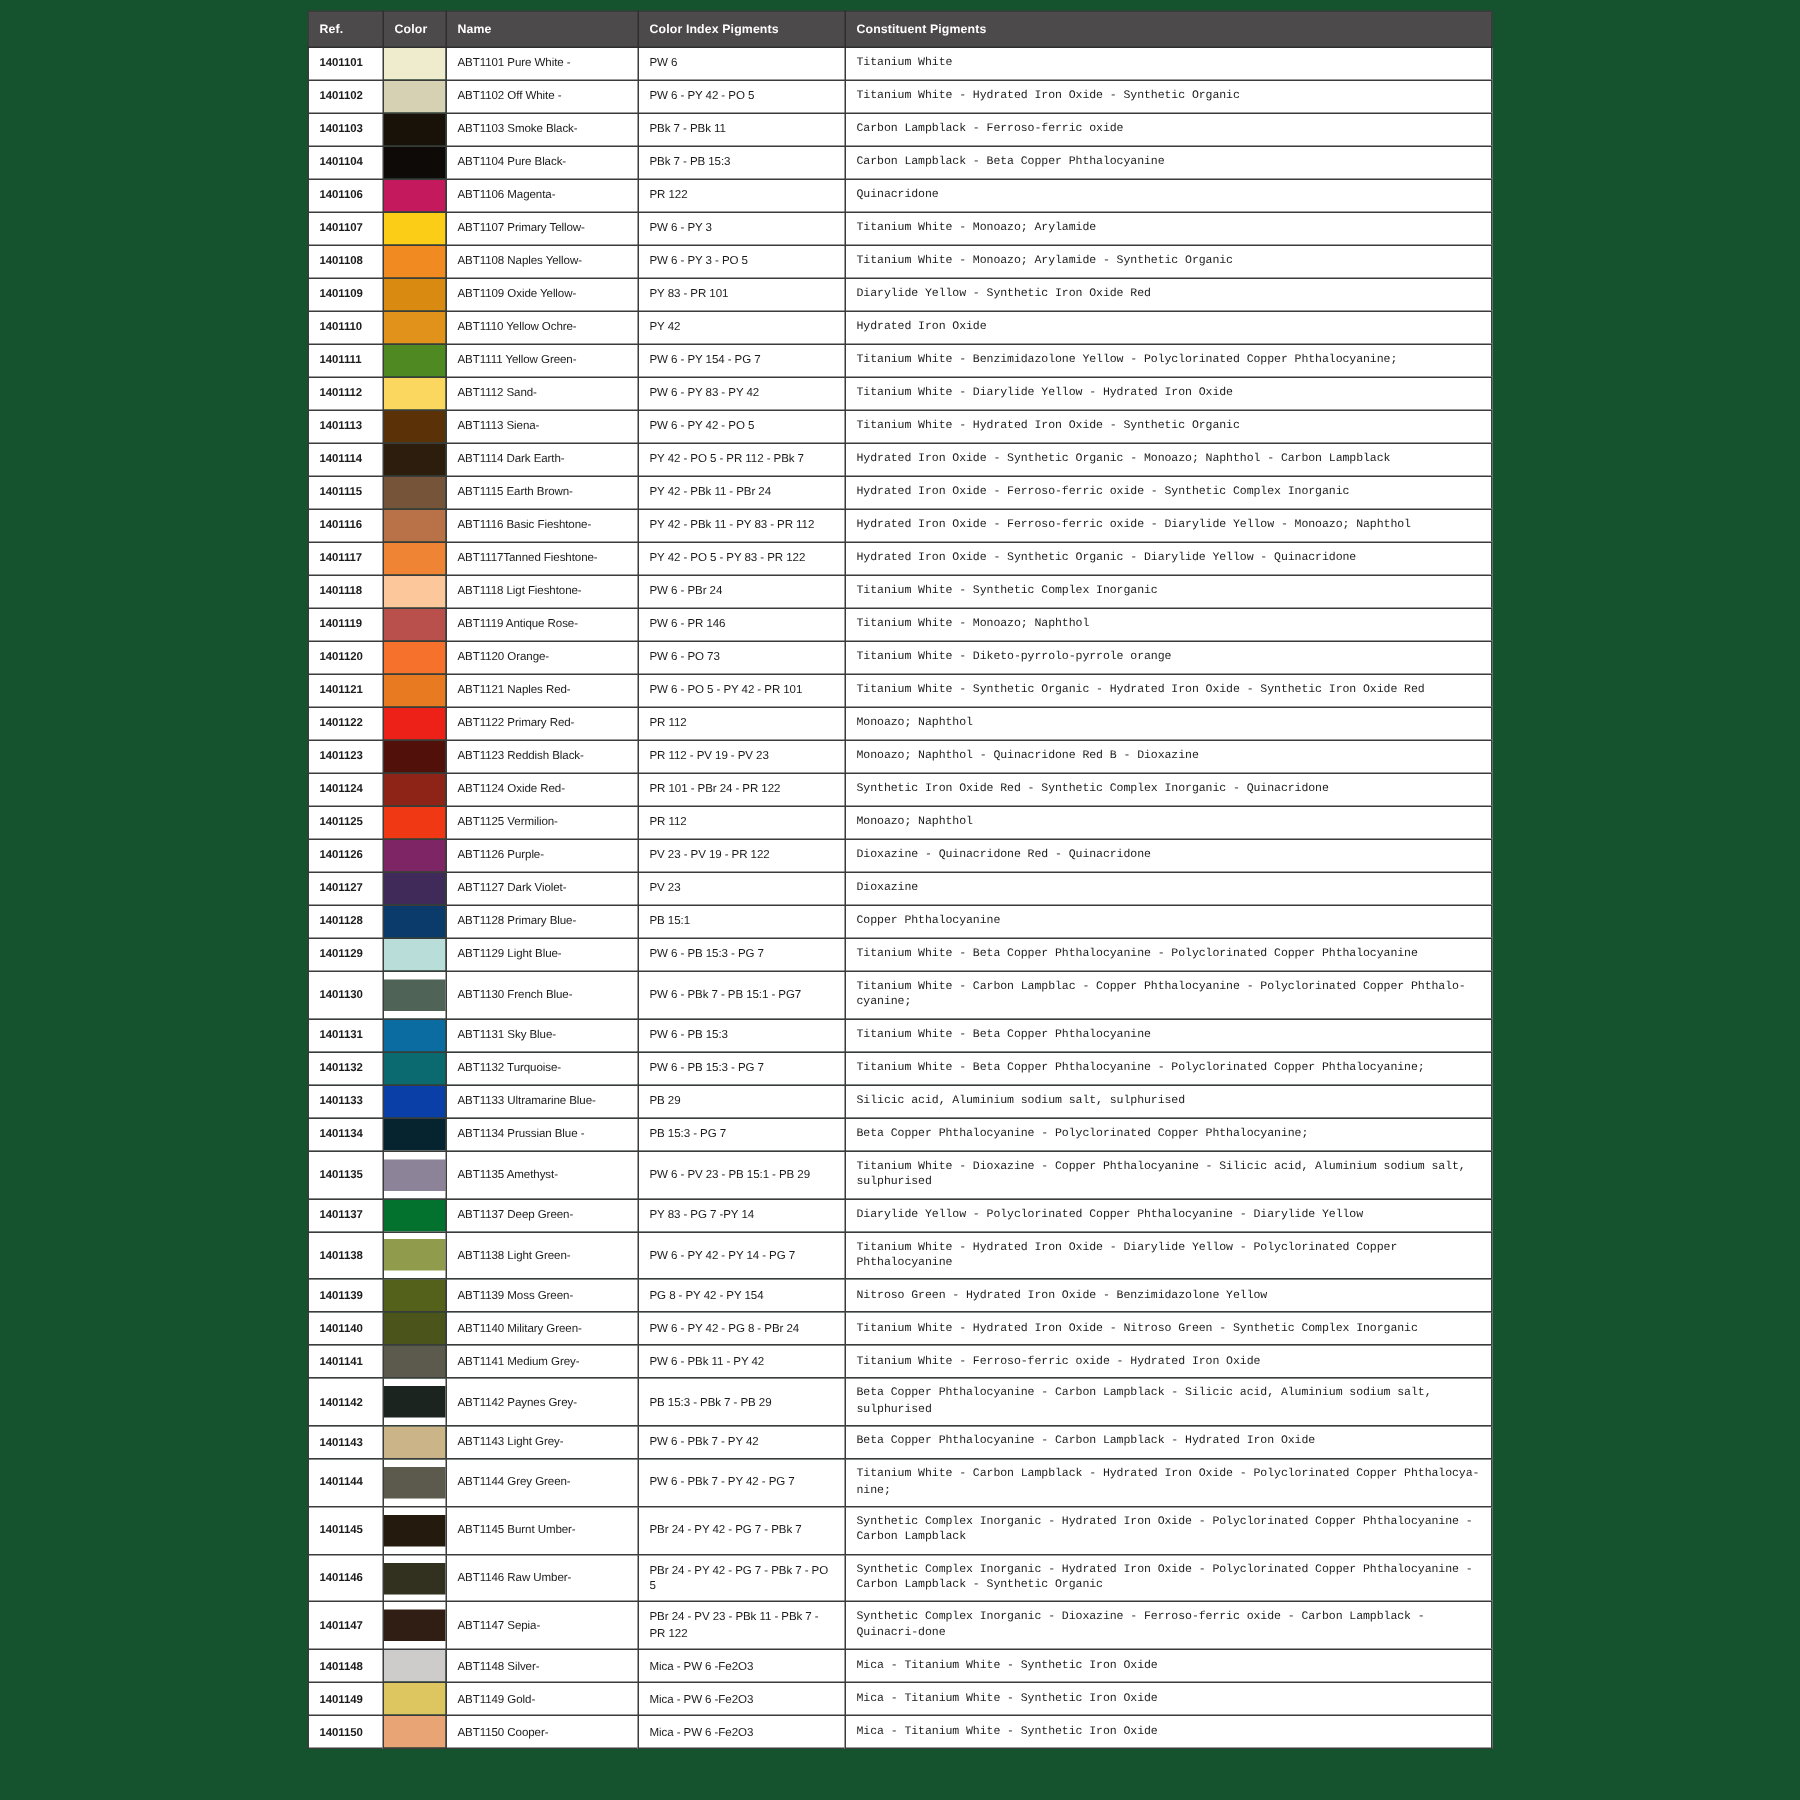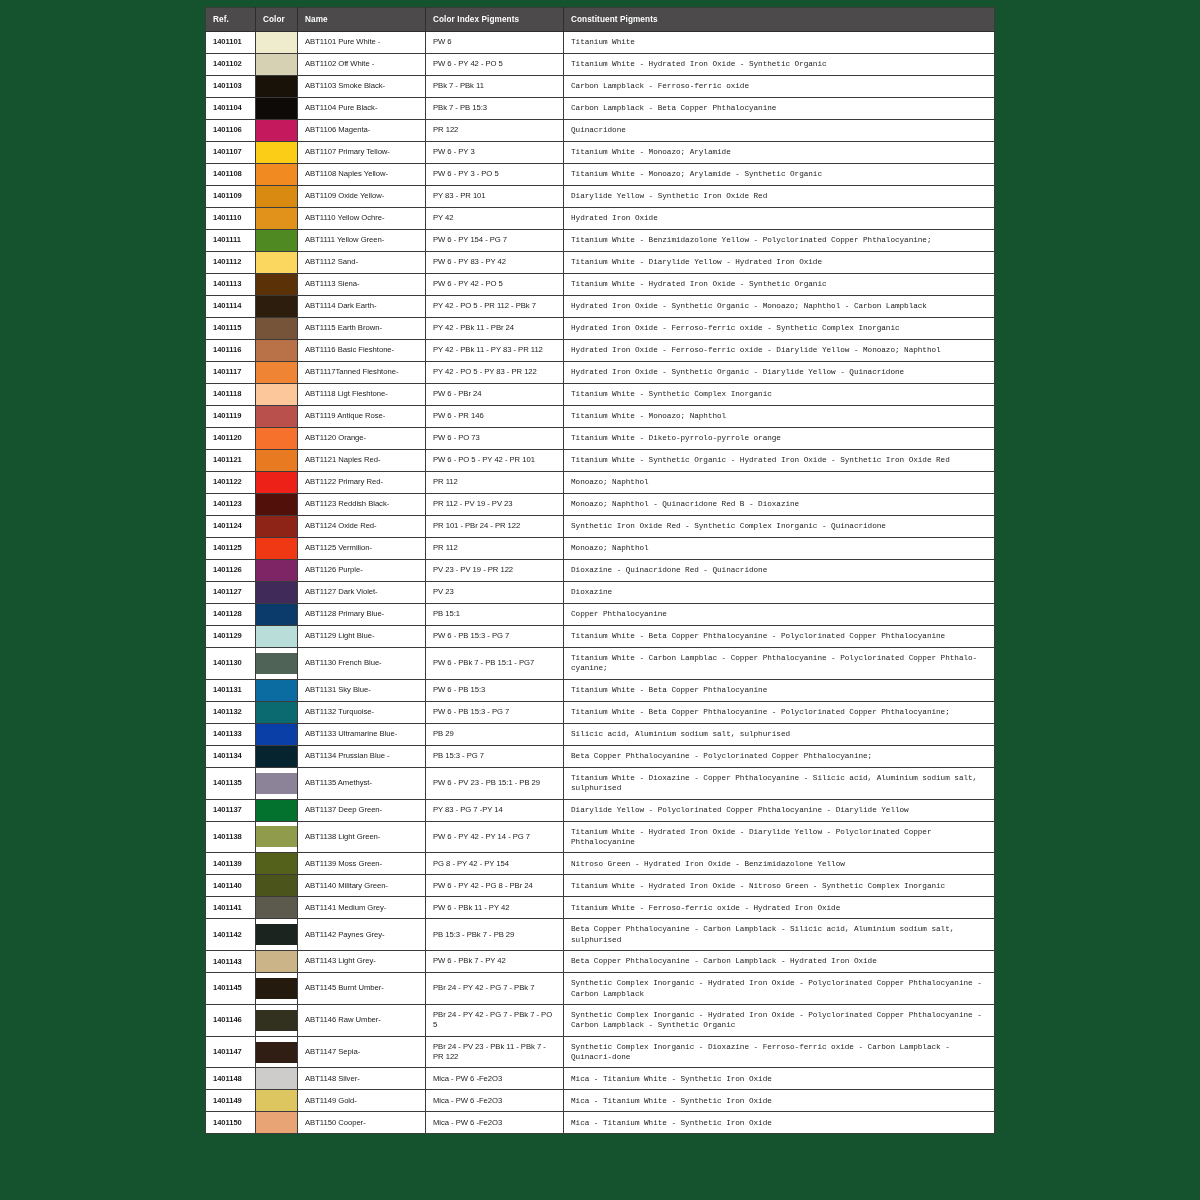--- a/index.html
+++ b/index.html
@@ -474,20 +474,29 @@
           <tr>
             <td class="ref-cell">1401143</td>
             <td class="swatch-cell">
               <span class="swatch" style="background: rgb(203, 180, 135);"></span>
             </td>
             <td class="name-cell">ABT1143 Light Grey-</td>
             <td class="index-cell">PW 6 - PBk 7 - PY 42</td>
             <td class="const-cell">Beta Copper Phthalocyanine  - Carbon Lampblack - Hydrated Iron Oxide</td>
           </tr>
           <tr>
+            <td class="ref-cell">1401144</td>
+            <td class="swatch-cell">
+              <span class="swatch" style="background: rgb(91, 90, 76);"></span>
+            </td>
+            <td class="name-cell">ABT1144 Grey Green-</td>
+            <td class="index-cell">PW 6 - PBk 7 - PY 42 - PG 7</td>
+            <td class="const-cell">Titanium White - Carbon Lampblack - Hydrated Iron Oxide - Polyclorinated Copper Phthalocya-nine;</td>
+          </tr>
+          <tr>
             <td class="ref-cell">1401145</td>
             <td class="swatch-cell">
               <span class="swatch" style="background: rgb(36, 27, 14);"></span>
             </td>
             <td class="name-cell">ABT1145 Burnt Umber-</td>
             <td class="index-cell">PBr 24 - PY 42 - PG 7 - PBk 7</td>
             <td class="const-cell">Synthetic Complex Inorganic - Hydrated Iron Oxide - Polyclorinated Copper Phthalocyanine -  Carbon Lampblack</td>
           </tr>
           <tr>
             <td class="ref-cell">1401146</td>

